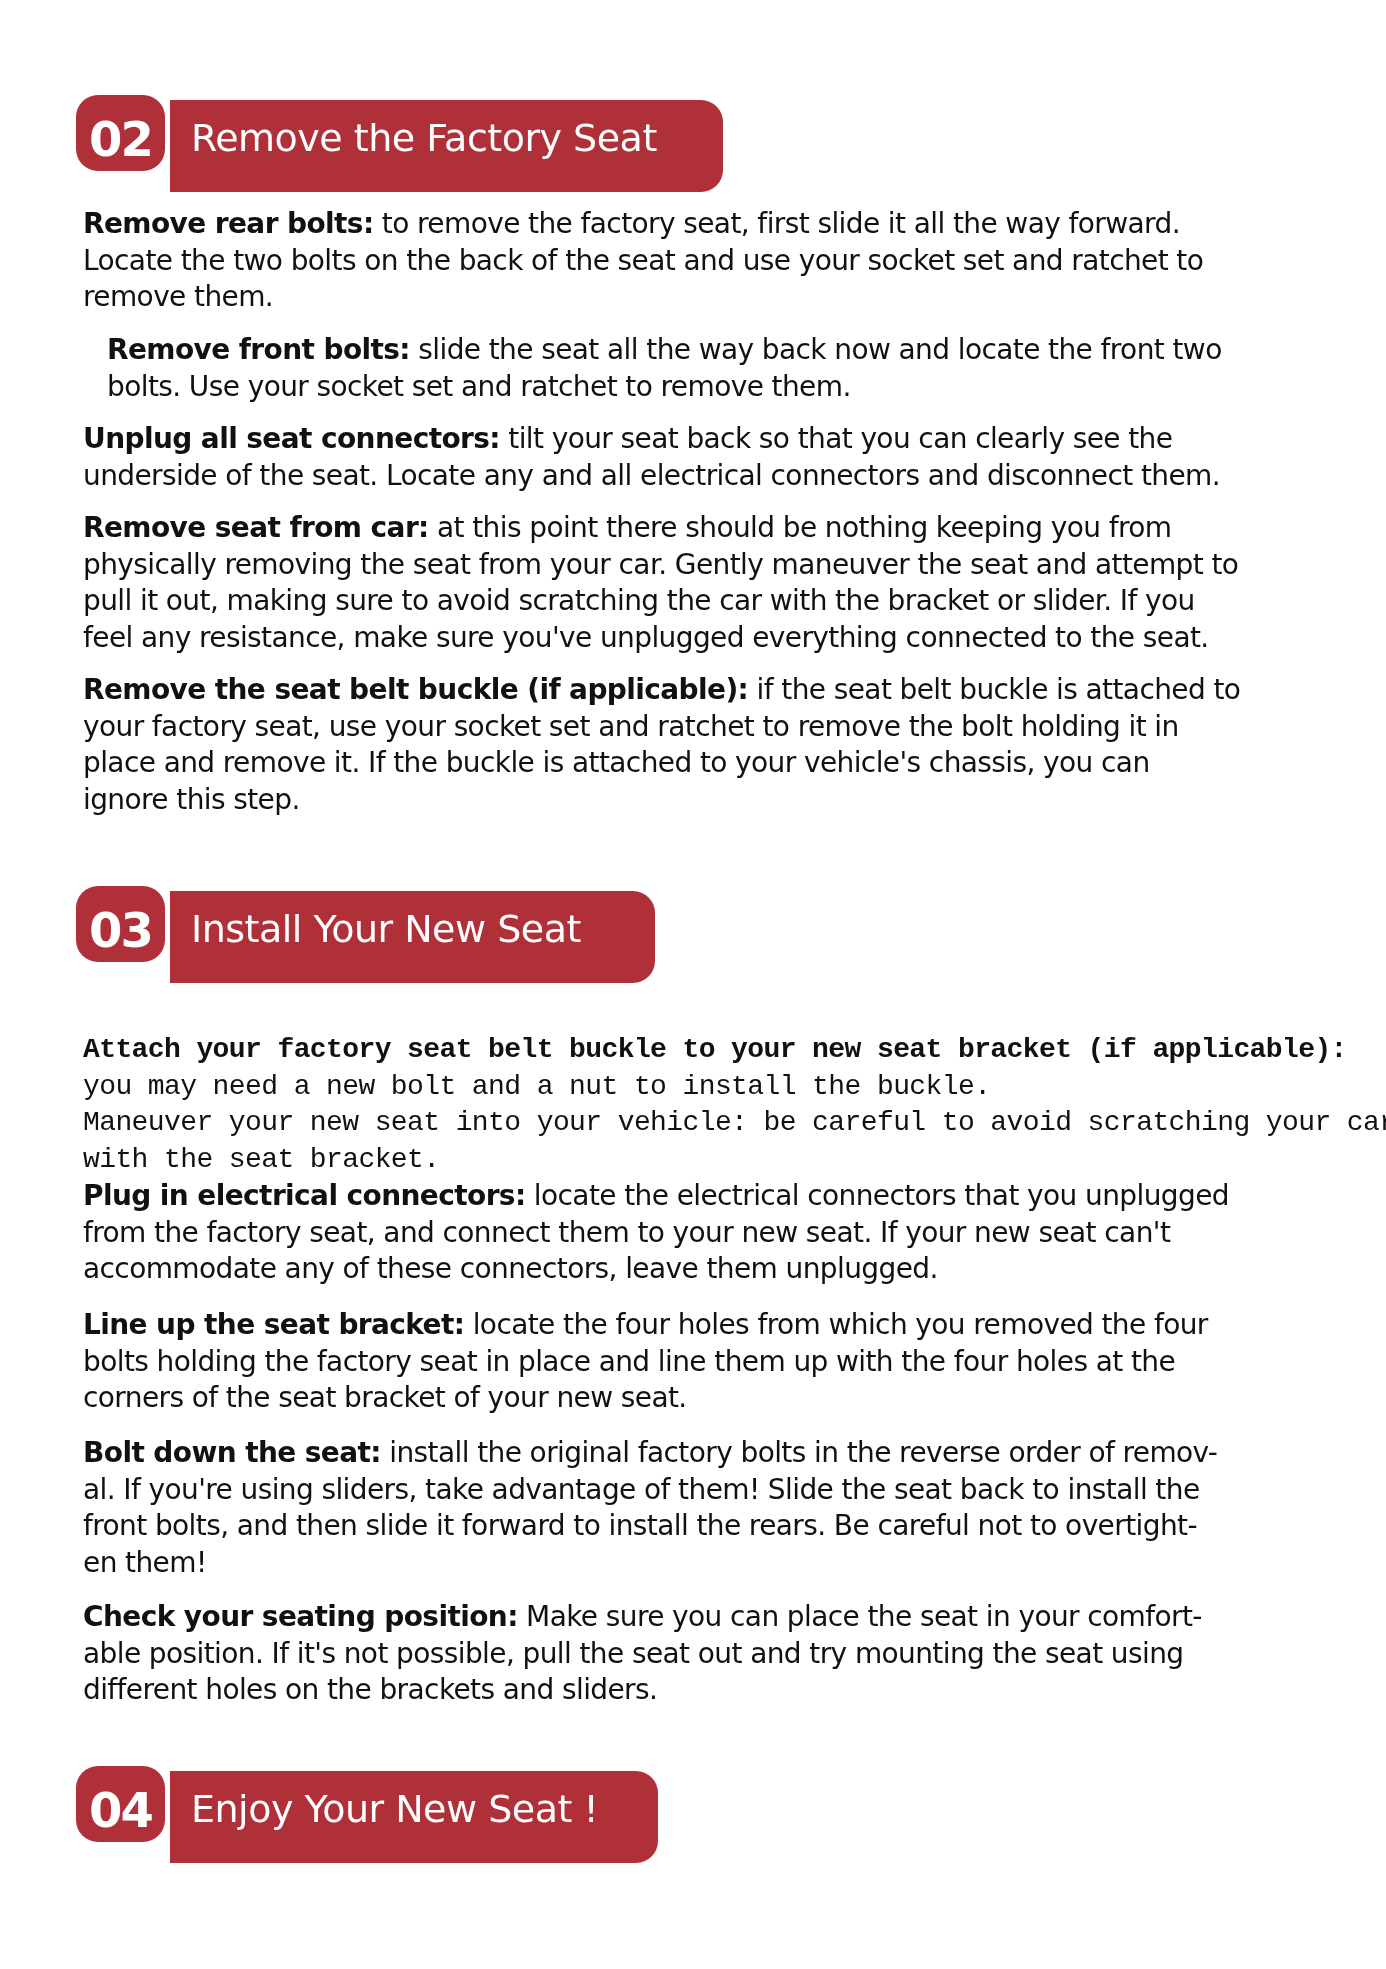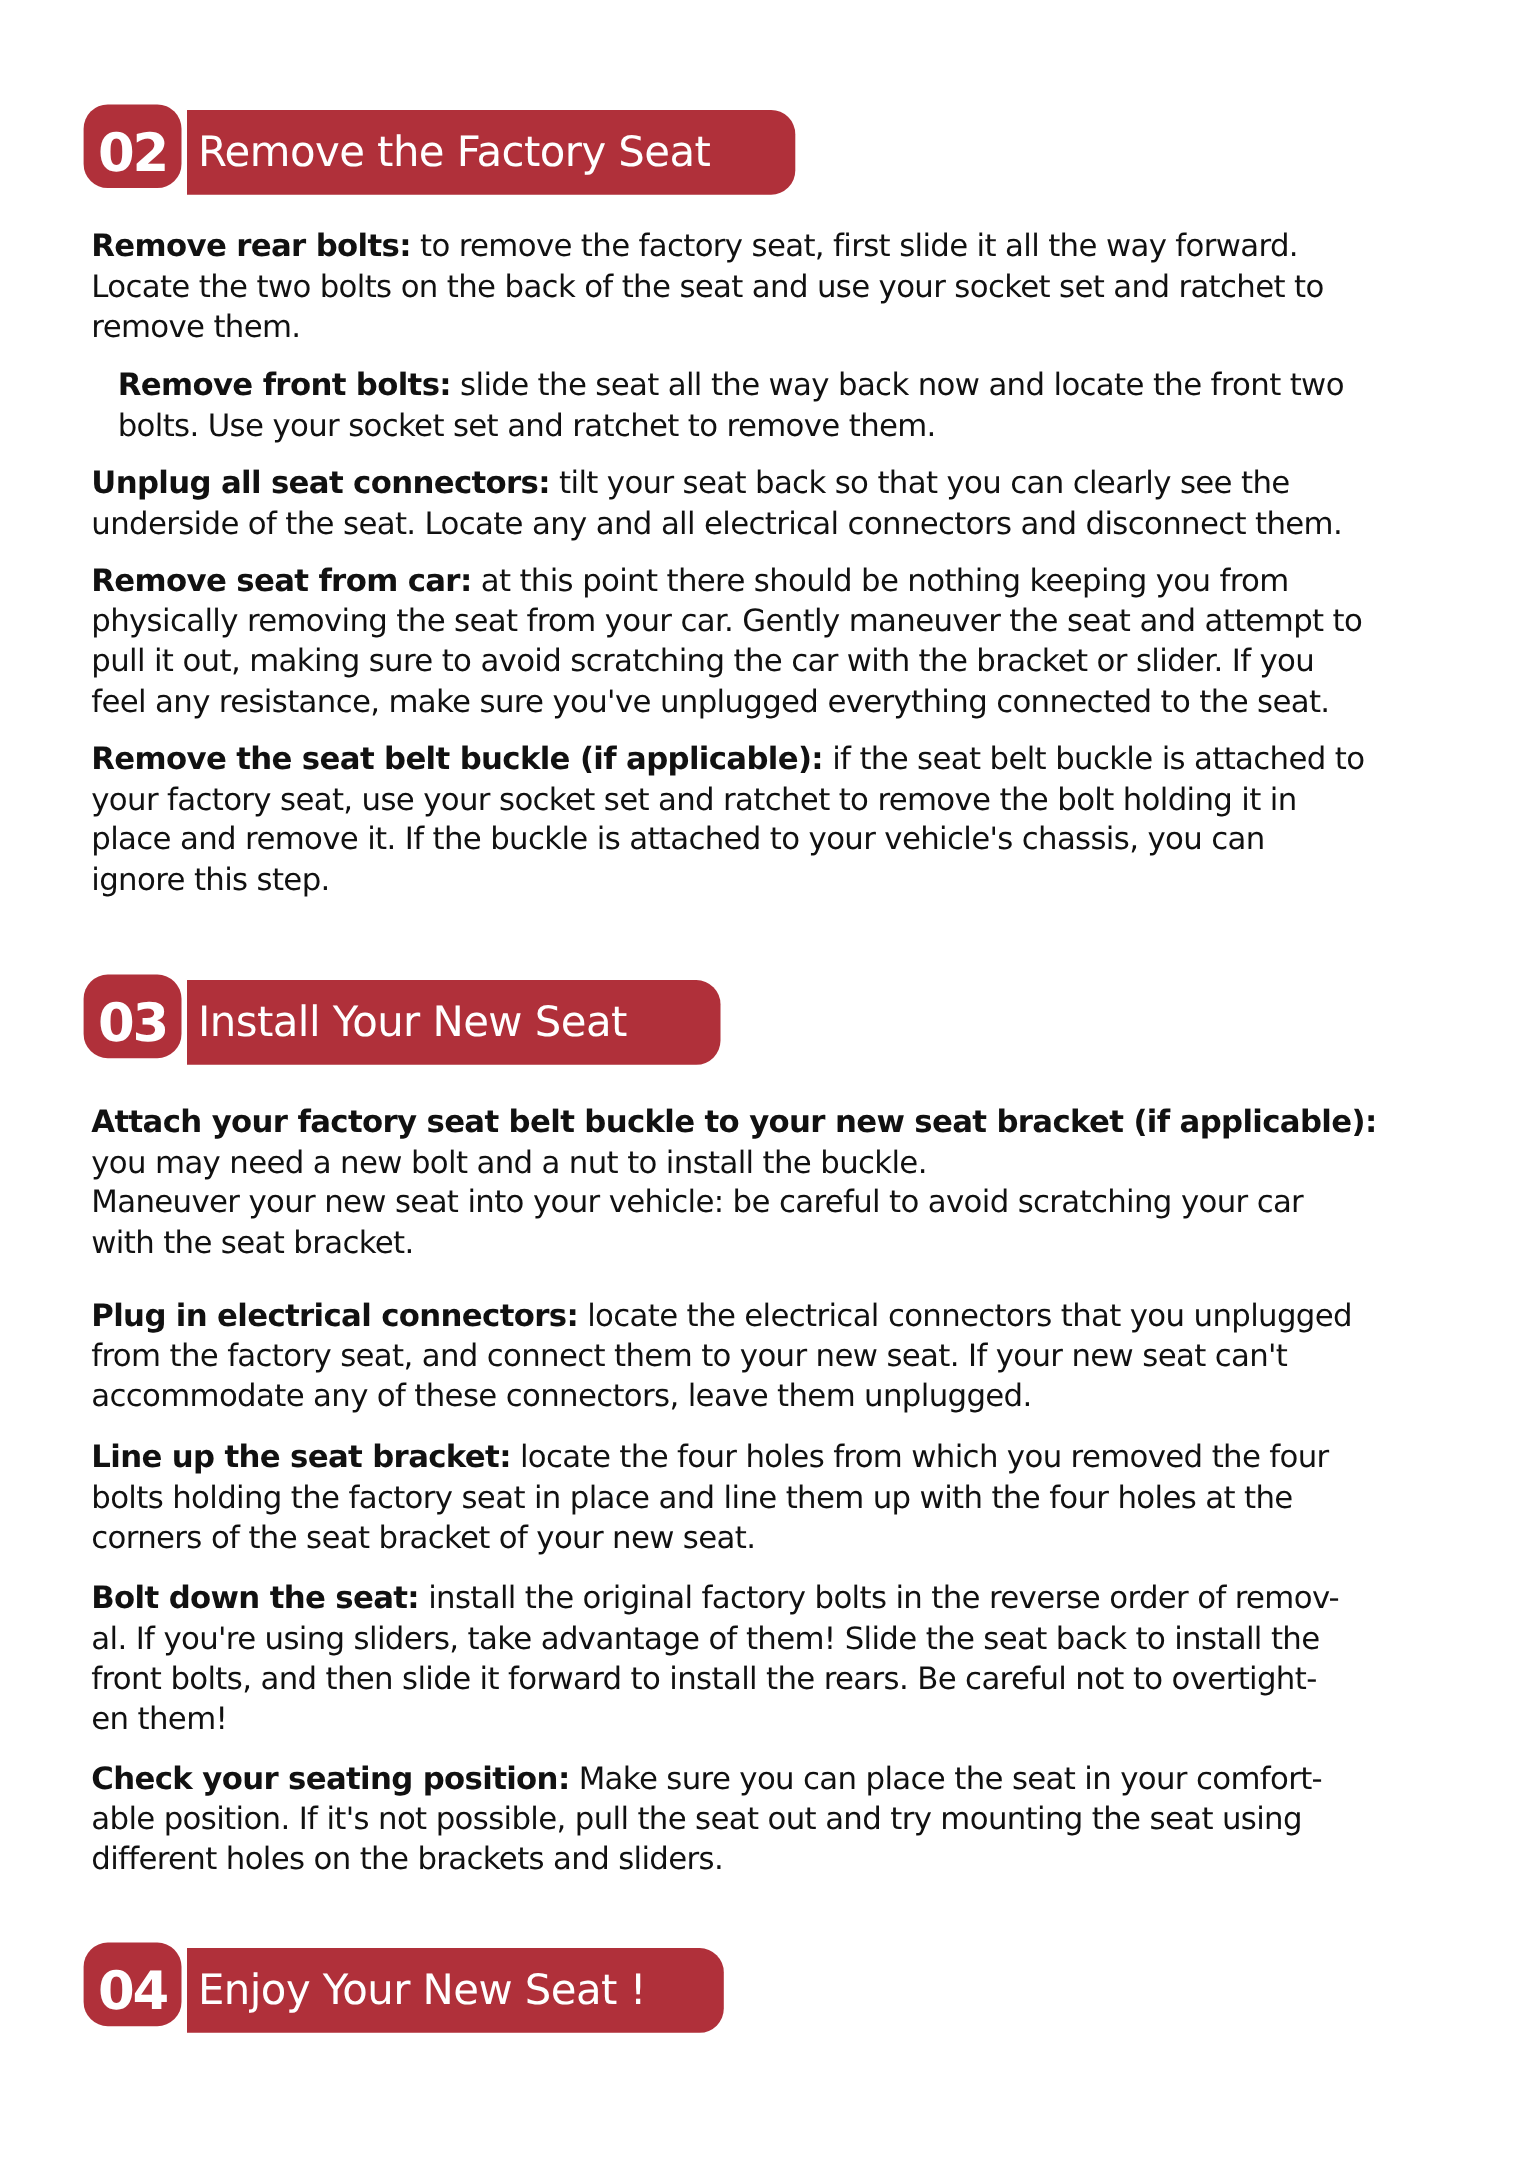--- a/index.html
+++ b/index.html
@@ -3,23 +3,23 @@
   <meta charset="utf-8">
   <style>
     html, body { margin: 0; padding: 0; background: #ffffff; }
     body { width: 1386px; height: 1969px; position: relative; overflow: hidden;
            font-family: "DejaVu Sans", sans-serif; color: #111111; }
     .header { position: absolute; left: 76px; height: 90px; }
     .badge { position: absolute; left: 0; top: 0; width: 89px; height: 76px;
              background: #B0303A; border-radius: 22px; box-shadow: 4px 0 0 0 #ffffff;
              color: #ffffff; font-family: "DejaVu Sans", sans-serif; font-weight: bold;
              font-size: 48px; line-height: 89px; text-align: center; letter-spacing: -2px; z-index: 2; }
-    .bar { position: absolute; left: 94px; top: 5px; height: 77px; background: #B0303A;
+    .bar { position: absolute; left: 94px; top: 5px; height: 92px; background: #B0303A;
            border-radius: 0 22px 22px 0; color: #ffffff; font-family: "DejaVu Sans", sans-serif;
-           font-size: 38px; line-height: 77px; padding-left: 10px; box-sizing: border-box;
+           font-size: 38px; line-height: 77px; padding-left: 21px; box-sizing: border-box;
            white-space: nowrap; letter-spacing: -0.5px; }
     .para { position: absolute; left: 83px; width: 1240px; font-size: 28px;
             line-height: 36.5px; letter-spacing: -0.6px; white-space: nowrap; }
     .para .line { display: block; height: 36.5px; }
     .para b { font-weight: bold; }
   </style>
 </head>
 <body>
 
 <div class="header" style="top:95px;">
@@ -55,21 +55,21 @@
   <span class="line">your factory seat, use your socket set and ratchet to remove the bolt holding it in</span>
   <span class="line">place and remove it. If the buckle is attached to your vehicle's chassis, you can</span>
   <span class="line">ignore this step.</span>
 </div>
 
 <div class="header" style="top:886px;">
   <div class="badge">03</div>
   <div class="bar" style="width:485px;">Install Your New Seat</div>
 </div>
 
-<div class="para" style="top:1002px;">
+<div class="para" style="top:1032px;font-family:Liberation Mono, monospace;">
   <span class="line"><b>Attach your factory seat belt buckle to your new seat bracket (if applicable):</b><span></span></span>
   <span class="line">you may need a new bolt and a nut to install the buckle.</span>
   <span class="line">Maneuver your new seat into your vehicle: be careful to avoid scratching your car</span>
   <span class="line">with the seat bracket.</span>
 </div>
 
 <div class="para" style="top:1178px;">
   <span class="line"><b>Plug in electrical connectors:</b><span> locate the electrical connectors that you unplugged</span></span>
   <span class="line">from the factory seat, and connect them to your new seat. If your new seat can't</span>
   <span class="line">accommodate any of these connectors, leave them unplugged.</span>

